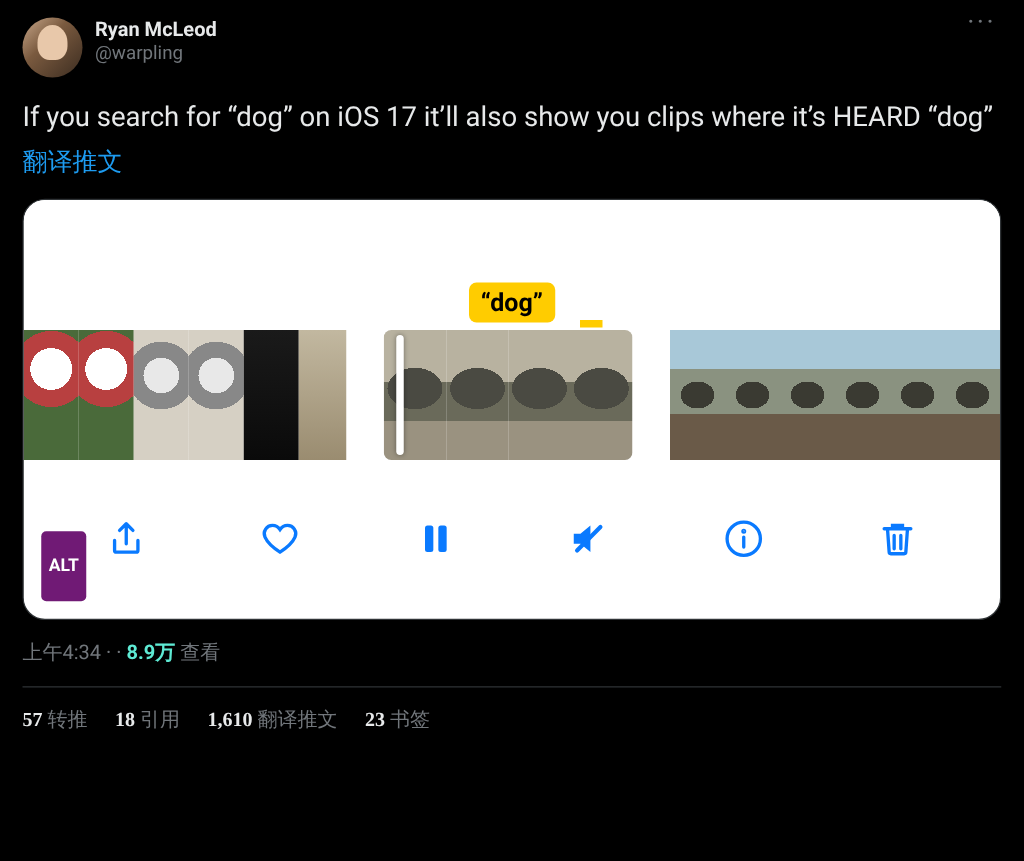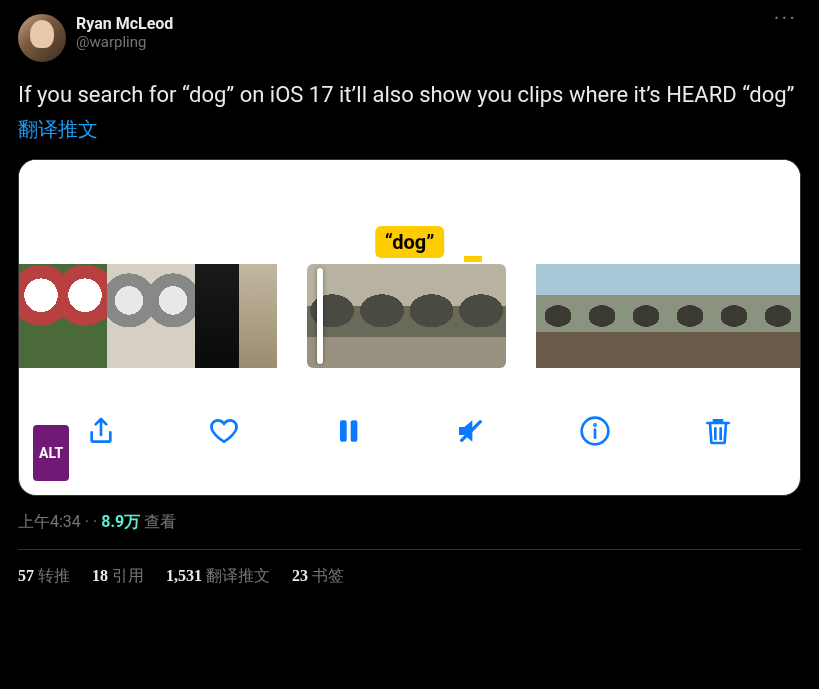--- a/index.html
+++ b/index.html
@@ -316,17 +316,17 @@
     <span> · </span>
     <strong>8.9万</strong>
     <span> 查看</span>
   </div>
 
   <div class="divider"></div>
 
   <div class="stats">
     <span><strong>57</strong><span>转推</span></span>
     <span><strong>18</strong><span>引用</span></span>
-    <span><strong>1,531</strong><span>翻译推文</span></span>
+    <span><strong>1,610</strong><span>翻译推文</span></span>
     <span><strong>23</strong><span>书签</span></span>
   </div>
 
 </div>
 
 </body></html>

